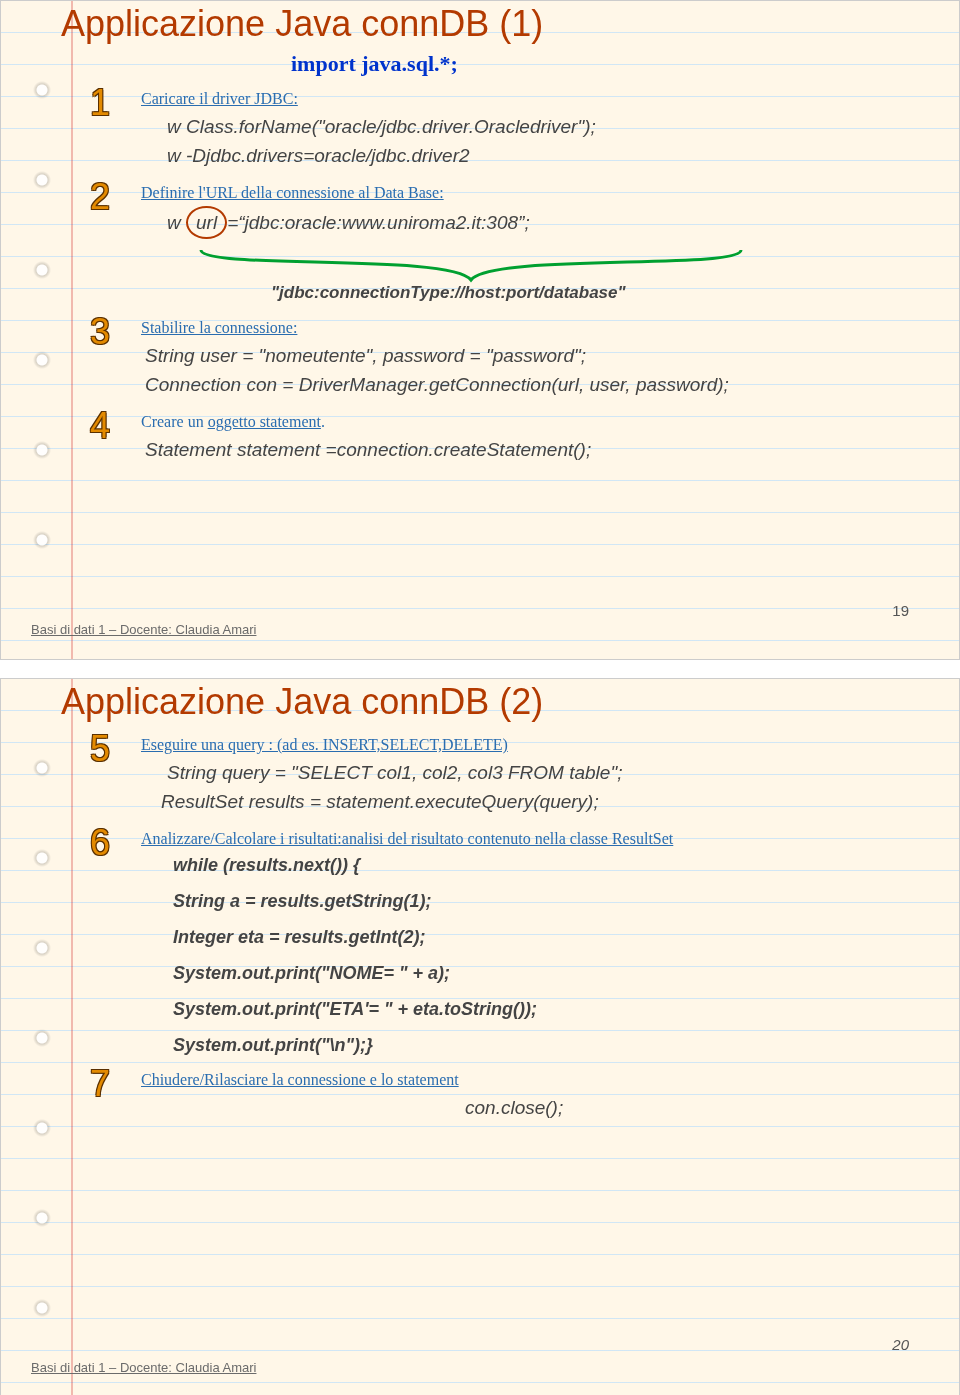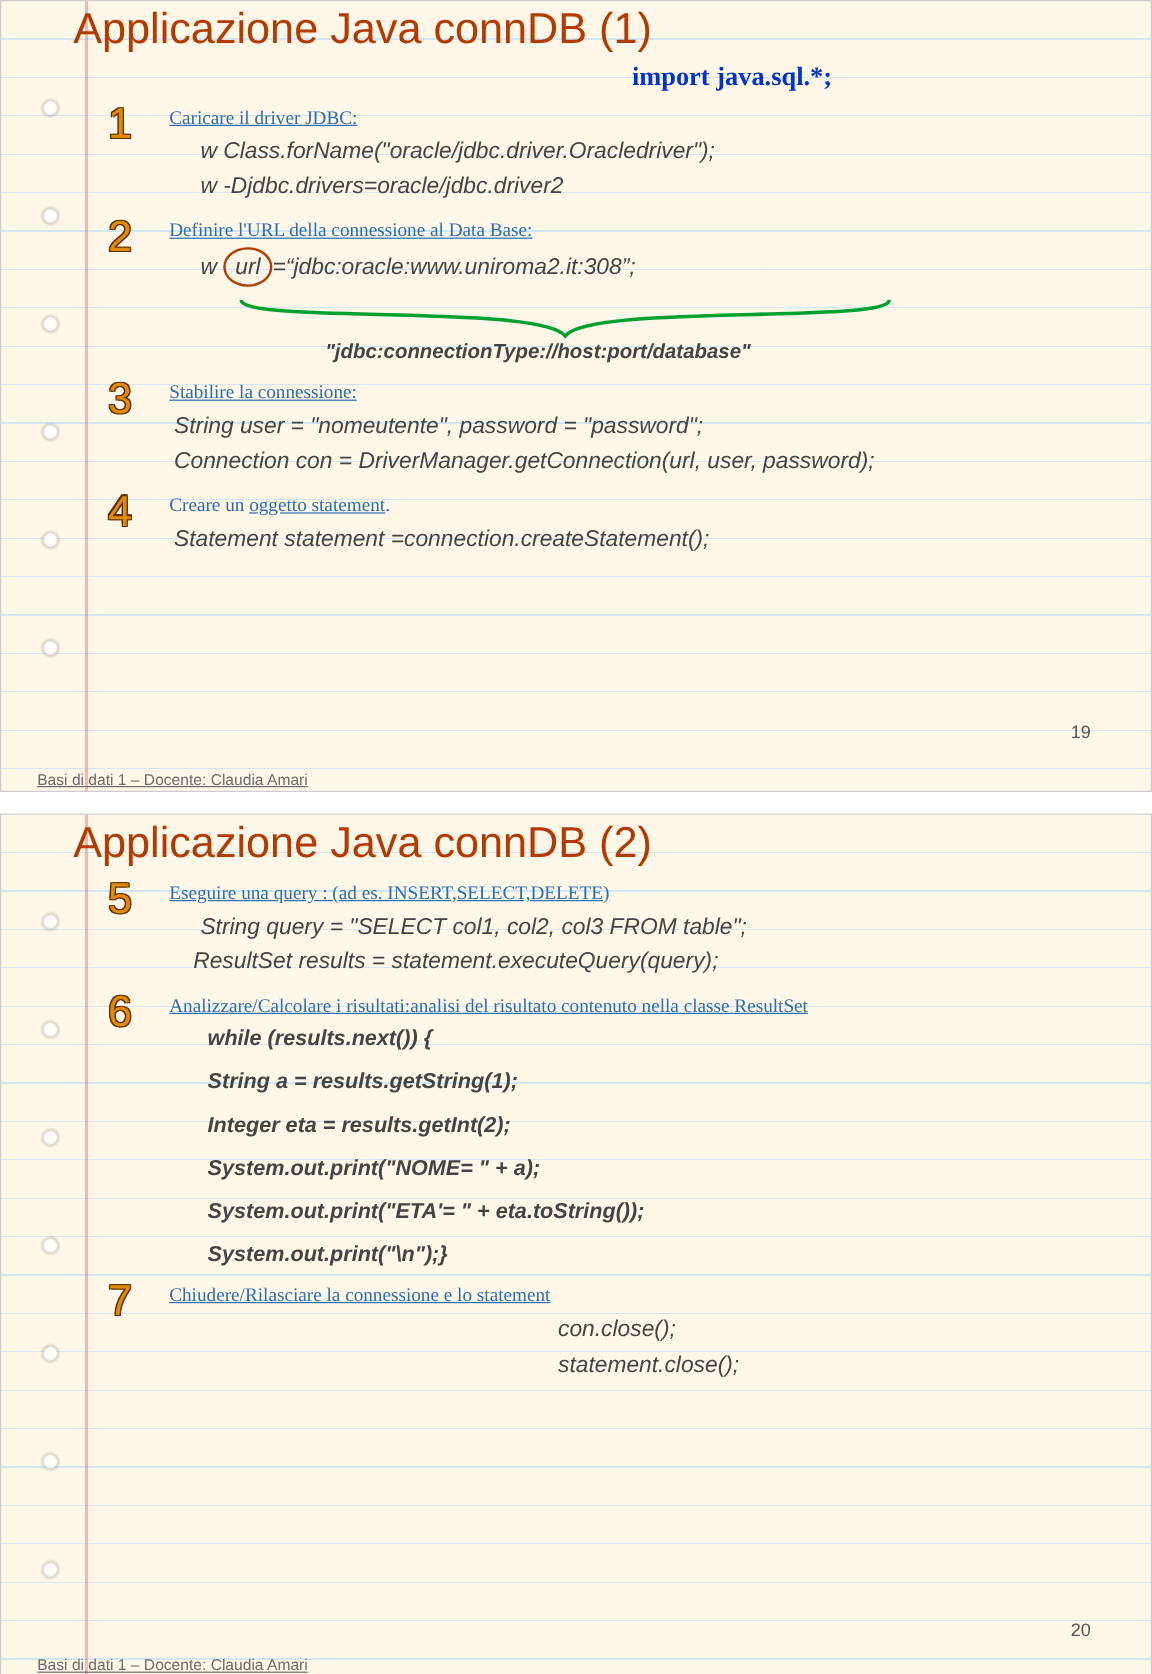--- a/index.html
+++ b/index.html
@@ -36,21 +36,20 @@
     font-size: 36px;
     color: #b33a00;
     margin: 2px 0 6px 30px;
   }
   .subhead {
     color: #0033cc;
     font-size: 22px;
     font-family: "Comic Sans MS", cursive;
     margin-left: 260px;
     font-weight: bold;
-    text-align: center;
   }
   .body {
     margin-left: 80px;
     font-size: 20px;
     line-height: 1.45;
   }
   .step {
     position: relative;
     margin: 6px 0 6px 0;
     padding-left: 30px;
@@ -86,21 +85,21 @@
     font-family: Arial, Helvetica, sans-serif;
     font-weight: bold;
     font-style: italic;
     color: #444;
     font-size: 18px;
     display: block;
     margin-left: 32px;
   }
   .footer {
     position: absolute;
-    bottom: 2px;
+    bottom: 22px;
     left: 30px;
     font-size: 13px;
     font-family: Arial, sans-serif;
     color: #6b6b6b;
     text-decoration: underline;
   }
   .pagenum {
     position: absolute;
     right: 50px;
     font-size: 15px;
@@ -205,21 +204,20 @@
       <span class="mono-bold" style="margin-top:10px">System.out.print("NOME= " + a);</span>
       <span class="mono-bold" style="margin-top:10px">System.out.print("ETA'= " + eta.toString());</span>
       <span class="mono-bold" style="margin-top:10px">System.out.print("\n");}</span>
     </div>
 
     <div class="step">
       <div class="step-num">7</div>
       <span class="label">Chiudere/Rilasciare la connessione e lo statement</span>
       <div class="close-lines">
         <span class="code nm">con.close();</span>
-        <span class="code nm">statement.close();</span>
       </div>
     </div>
 
   </div>
 
-  <span class="pagenum" style="bottom:30px;">20</span>
+  <span class="pagenum" style="bottom:44px;font-style:italic;">20</span>
   <div class="footer">Basi di dati 1 – Docente: Claudia Amari</div>
 </div>
 
 </body></html>

